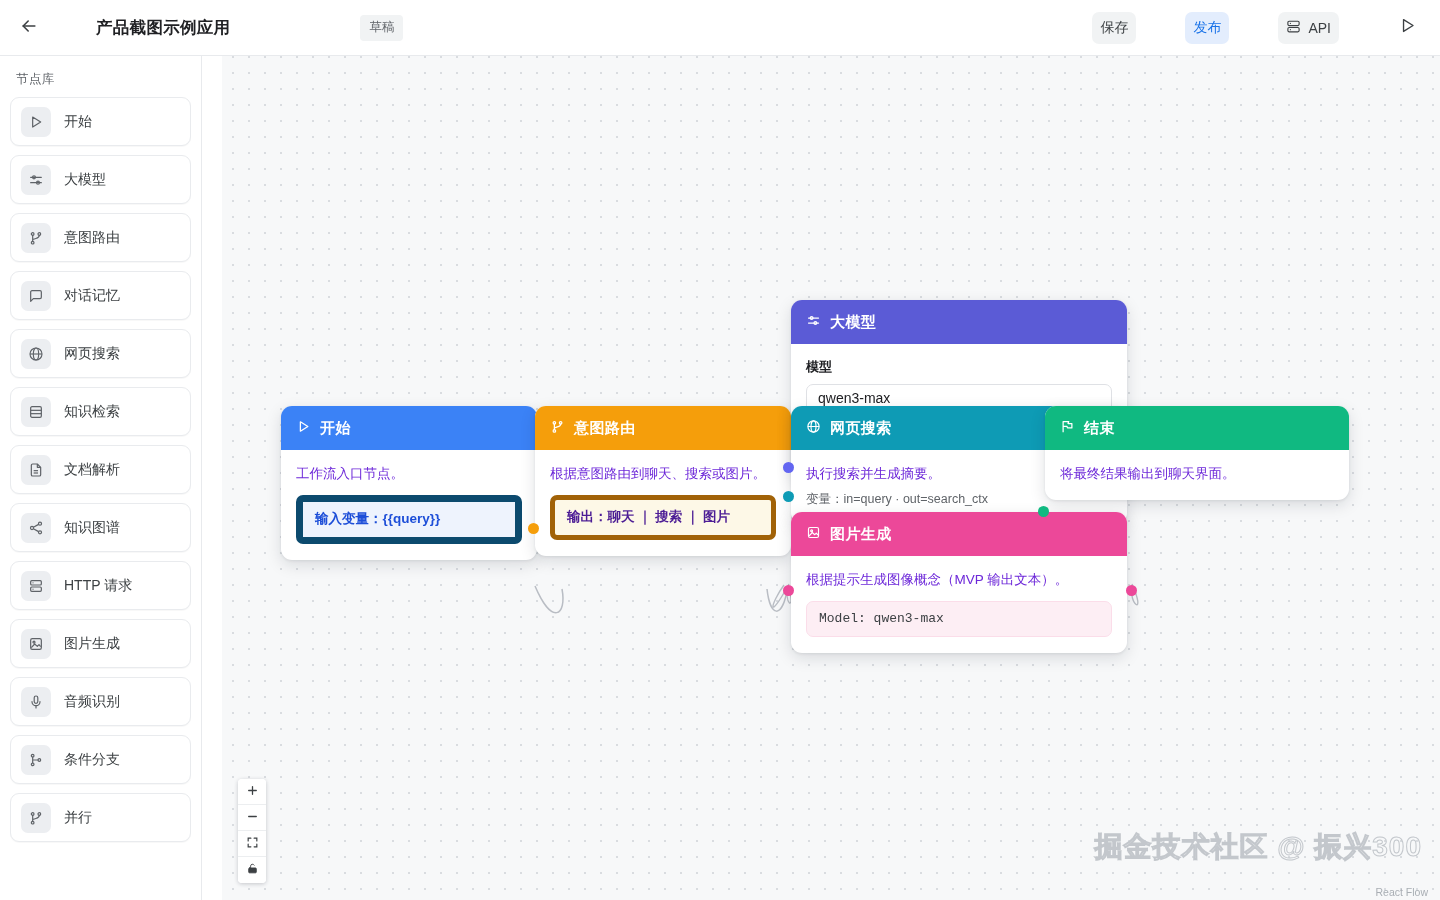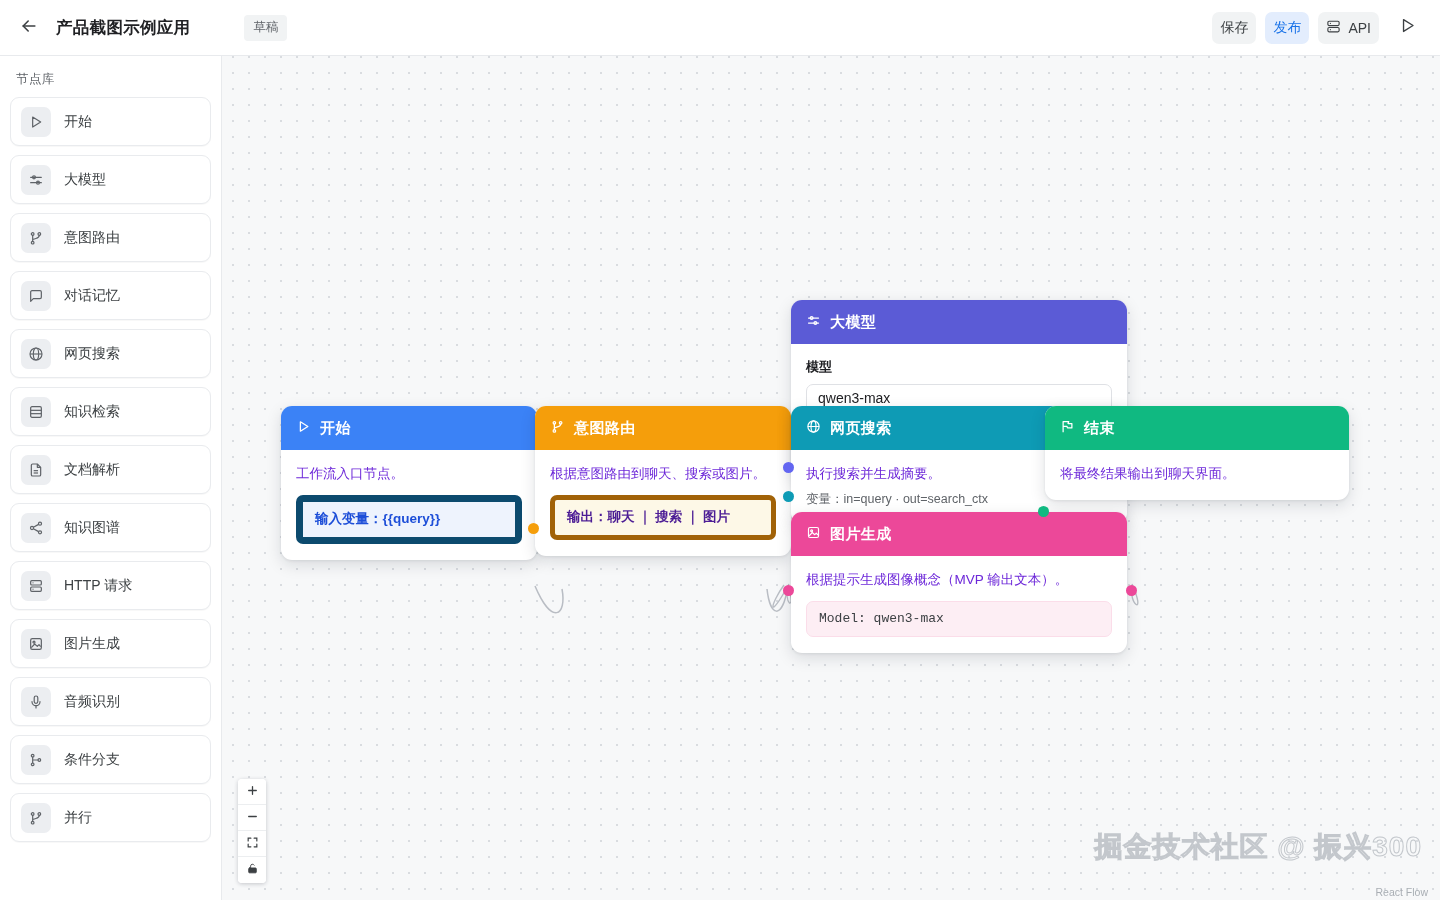--- a/index.html
+++ b/index.html
@@ -12,31 +12,32 @@
   }
 
   
   .header {
     position:absolute; left:0; top:0; width:1440px; height:56px;
     background:#ffffff;
     border-bottom:1px solid #e8eaed;
     display:flex; align-items:center;
     padding:0 16px 0 14px;
     z-index:40;
+    gap:40px;
   }
   .back-btn {
     width:30px; height:30px; display:flex; align-items:center; justify-content:center;
     color:#3c4043; cursor:pointer; border-radius:6px;
   }
   .app-title {
     font-size:16.5px; font-weight:bold; color:#202124;
     margin-left:12px; letter-spacing:.3px;
   }
   .draft-badge {
-    margin-left:54px;
+    margin-left:90px;
     background:#f1f3f4; color:#5f6368;
     font-size:12.5px; border-radius:4px;
     padding:4px 9px 5px;
   }
   .header-spacer { flex:1; }
   .hbtn {
     height:32px; display:flex; align-items:center; gap:7px;
     padding:0 8px; border-radius:7px; font-size:14px;
     cursor:pointer; background:#f1f3f4; color:#3c4043;
     margin-left:9px; white-space:nowrap;
@@ -44,21 +45,21 @@
   .hbtn.primary { background:#e3edfd; color:#1a73e8;align-items:center; }
   .hbtn.plain { background:#f1f3f4; color:#3c4043; }
   .run-btn {
     width:34px; height:32px; margin-left:11px; border-radius:7px;
     display:flex; align-items:center; justify-content:center;
     color:#3c4043; cursor:pointer; background:transparent;
   }
 
   
   .sidebar {
-    position:absolute; left:0; top:56px; width:222px; height:844px;
+    position:absolute; left:0; top:56px; width:202px; height:844px;
     background:#ffffff; border-right:1px solid #e8eaed;
     overflow:hidden; z-index:30;
   }
   .sidebar-title {
     font-size:12.5px; color:#5f6368; padding:15px 0 9px 16px; letter-spacing:.4px;
   }
   .node-item {
     margin:0 10px 9px 10px; height:49px;
     border:1px solid #e9ebee; border-radius:9px;
     background:#fff; display:flex; align-items:center;

